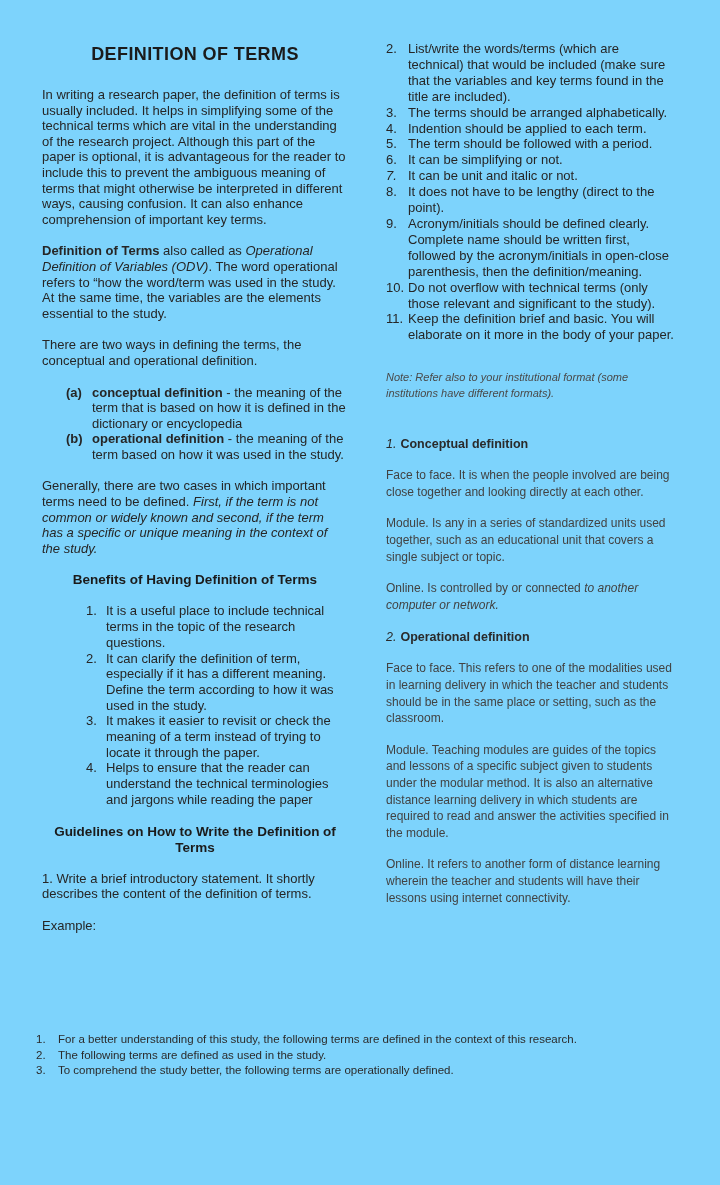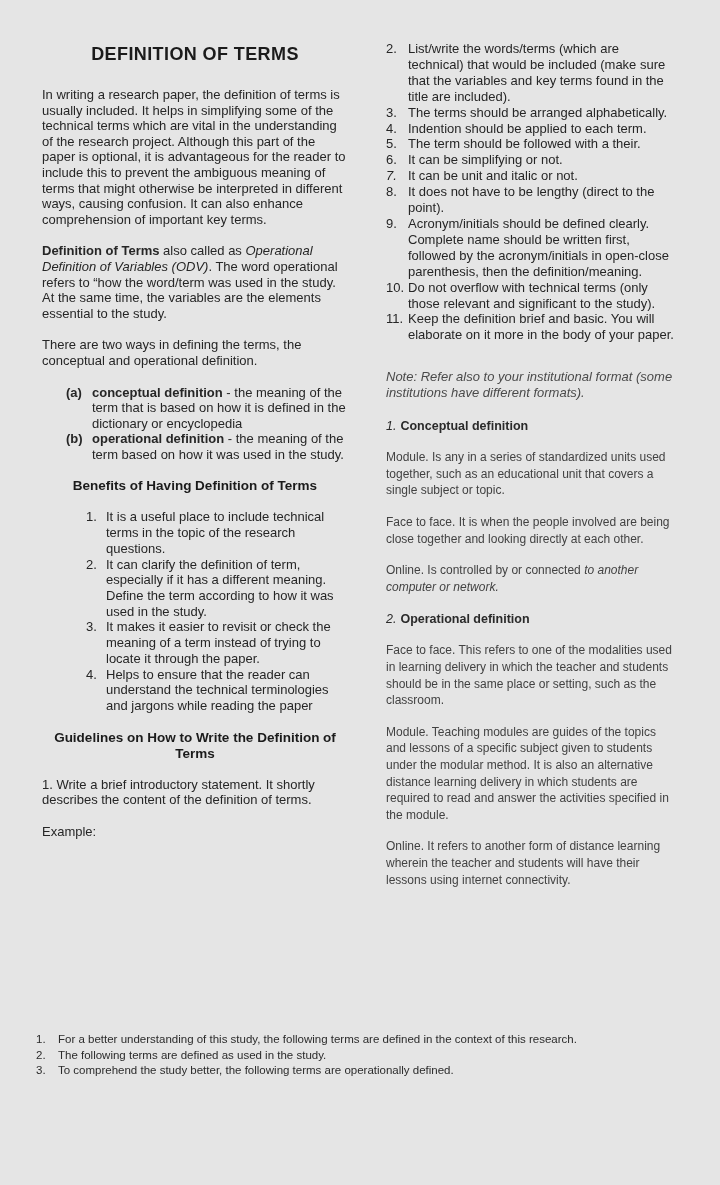--- a/index.html
+++ b/index.html
@@ -5,21 +5,21 @@
   * { margin: 0; padding: 0; box-sizing: border-box; }
   html, body { background: #ffffff; }
   body {
     font-family: "Liberation Sans", sans-serif;
     color: #222222;
   }
   .page {
     position: relative;
     width: 720px;
     height: 1185px;
-    background: #e5e5e5;
+    background: #7dd3fc;
     overflow: hidden;
   }
   .columns {
     position: absolute;
     top: 40px;
     left: 42px;
     width: 636px;
     display: flex;
     gap: 38px;
   }
@@ -83,25 +83,25 @@
   .guide-item {
     display: flex;
     font-size: 13px;
     line-height: 15.9px;
     color: #262626;
   }
   .guide-marker { flex: 0 0 22px; }
   .guide-text   { flex: 1; }
 
   .note-para {
-    font-size: 13px;
+    font-size: 11px;
     line-height: 16px;
     font-style: italic;
     color: #4a4a4a;
-    margin-bottom: 18px;
+    margin-bottom: 36px;
   }
   .examples-heading {
     font-size: 12.5px;
     font-weight: bold;
     font-style: italic;
     color: #2a2a2a;
     margin-bottom: 18px;
   }
   .example-subheading {
     font-size: 12.5px;
@@ -153,20 +153,21 @@
         <div class="ab-item">
           <span class="ab-marker">(a)</span>
           <span class="ab-text"><span class="b">conceptual definition</span><span> - the meaning of the term that is based on how it is defined in the dictionary or encyclopedia</span></span>
         </div>
         <div class="ab-item">
           <span class="ab-marker">(b)</span>
           <span class="ab-text"><span class="b">operational definition</span><span> - the meaning of the term based on how it was used in the study.</span></span>
         </div>
       </div>
 
+      <p class="body-para"><span>Generally, there are two cases in which important terms need to be defined. </span><span class="i">First, if the term is not common or widely known and second, if the term has a specific or unique meaning in the context of the study.</span></p>
 
       <h2 class="section-heading">Benefits of Having Definition of Terms</h2>
 
       <div class="num-list">
         <div class="num-item">
           <span class="num-marker">1.</span>
           <span class="num-text">It is a useful place to include technical terms in the topic of the research questions.</span>
         </div>
         <div class="num-item">
           <span class="num-marker">2.</span>
@@ -199,21 +200,21 @@
         <div class="guide-item">
           <span class="guide-marker">3.</span>
           <span class="guide-text">The terms should be arranged alphabetically.</span>
         </div>
         <div class="guide-item">
           <span class="guide-marker">4.</span>
           <span class="guide-text">Indention should be applied to each term.</span>
         </div>
         <div class="guide-item">
           <span class="guide-marker">5.</span>
-          <span class="guide-text">The term should be followed with a their.</span>
+          <span class="guide-text">The term should be followed with a period.</span>
         </div>
         <div class="guide-item">
           <span class="guide-marker">6.</span>
           <span class="guide-text">It can be simplifying or not.</span>
         </div>
         <div class="guide-item">
           <span class="guide-marker i">7.</span>
           <span class="guide-text">It can be unit and italic or not.</span>
         </div>
         <div class="guide-item">
@@ -232,22 +233,22 @@
           <span class="guide-marker">11.</span>
           <span class="guide-text">Keep the definition brief and basic. You will elaborate on it more in the body of your paper.</span>
         </div>
       </div>
 
       <p class="note-para">Note: Refer also to your institutional format (some institutions have different formats).</p>
 
 
       <div class="example-subheading"><span class="num">1.</span><span class="ttl">Conceptual definition</span></div>
 
+      <p class="example-para">Face to face. It is when the people involved are being close together and looking directly at each other.</p>
       <p class="example-para">Module. Is any in a series of standardized units used together, such as an educational unit that covers a single subject or topic.</p>
-      <p class="example-para">Face to face. It is when the people involved are being close together and looking directly at each other.</p>
       <p class="example-para"><span>Online. Is controlled by or connected </span><span class="i">to another computer or network.</span></p>
 
       <div class="example-subheading" style="margin-top:17px;"><span class="num">2.</span><span class="ttl">Operational definition</span></div>
 
       <p class="example-para">Face to face. This refers to one of the modalities used in learning delivery in which the teacher and students should be in the same place or setting, such as the classroom.</p>
       <p class="example-para">Module. Teaching modules are guides of the topics and lessons of a specific subject given to students under the modular method. It is also an alternative distance learning delivery in which students are required to read and answer the activities specified in the module.</p>
       <p class="example-para">Online. It refers to another form of distance learning wherein the teacher and students will have their lessons using internet connectivity.</p>
     </div>
   </div>
 

